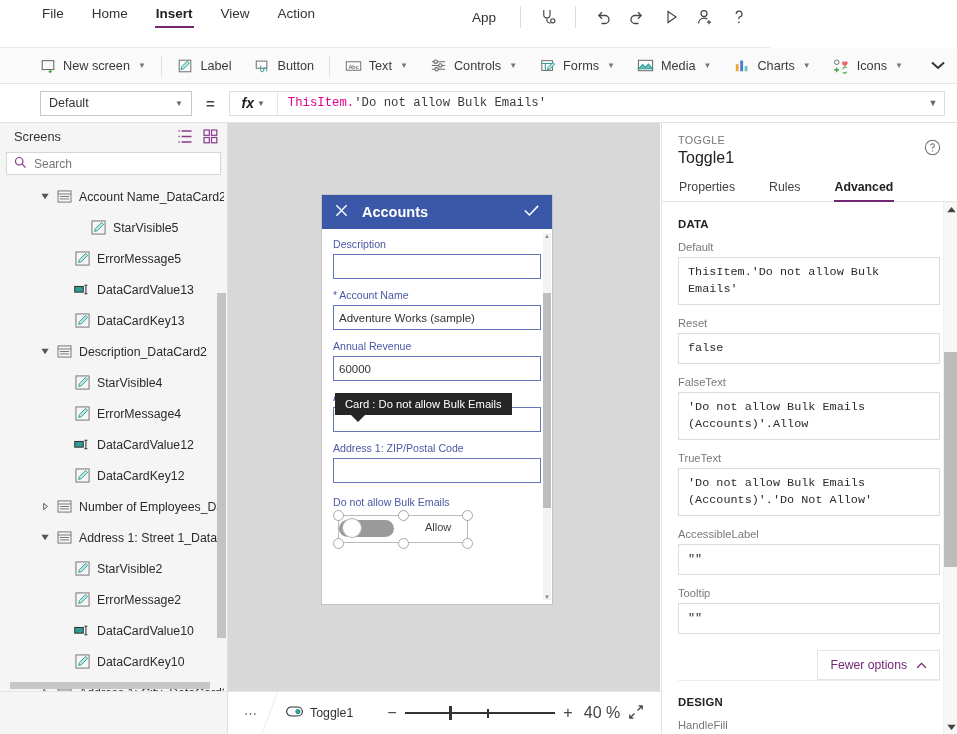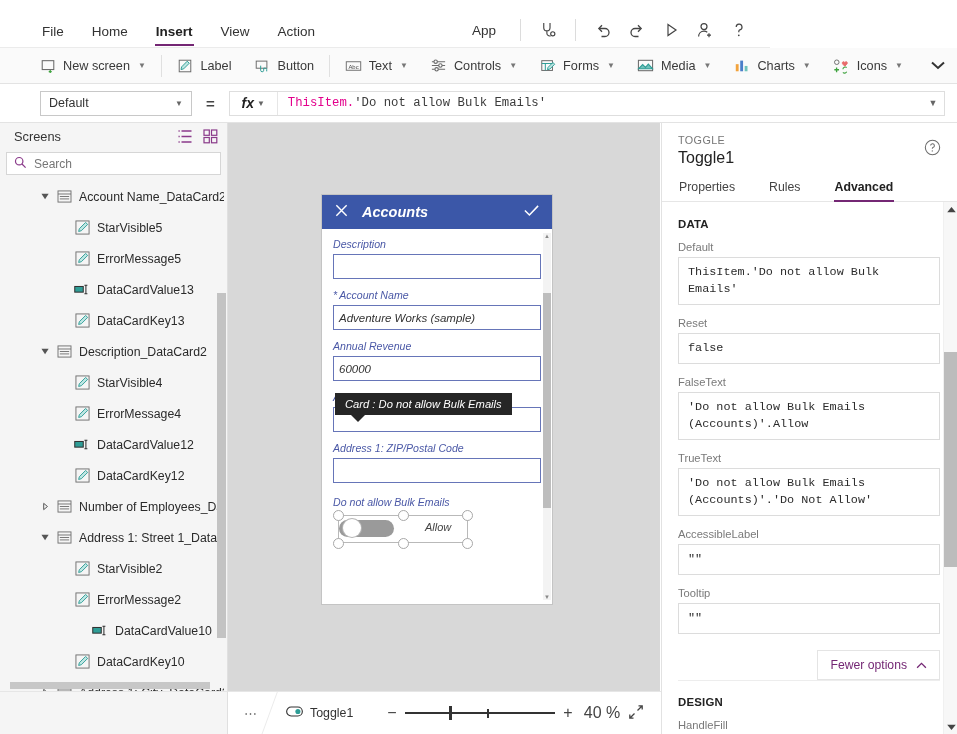--- a/index.html
+++ b/index.html
@@ -10,21 +10,21 @@
     color: #333;
     background: #fff;
     overflow: hidden;
   }
   #app { position: relative; width: 957px; height: 734px; background:#fff; }
 
   
   .menubar {
     position:absolute; left:0; top:0; width:770px; height:48px;
     background:#fff; border-bottom:1px solid #ebebeb;
-    display:flex; align-items:flex-end;
+    display:flex; align-items:flex-start;
   }
   .menu-items { display:flex; align-items:center; padding-left:30px; gap:4px; }
   .menu-item {
     font-size:13.5px; color:#333; padding:6px 12px 8px 12px;
     position:relative; cursor:pointer; white-space:nowrap;
   }
   .menu-item.active { font-weight:bold; color:#222; }
   .menu-item.active::after {
     content:""; position:absolute; left:11px; right:11px; bottom:1px;
     height:2px; background:#742774;
@@ -115,21 +115,21 @@
     position:absolute; left:10px; bottom:2px; width:200px; height:7px; background:#c7c7c7;
   }
 
   
   .canvas {
     position:absolute; left:228px; top:123px; width:432px; height:568px;
     background:#d8d8d8; overflow:hidden;
   }
   .phone {
     position:absolute; left:94px; top:72px; width:230px; height:409px;
-    background:#fff; box-shadow:0 0 0 1px #c4c4c4;font-style:italic;
+    background:#fff; box-shadow:0 0 0 1px #c4c4c4;
   }
   .phone-hdr {
     height:34px; background:#3b57a8; display:flex; align-items:center;
     padding:0 12px; color:#fff;
   }
   .phone-title { font-size:14.5px; font-weight:bold; margin-left:13px; }
   .phone-check { margin-left:auto; }
   .form-body { position:relative; height:375px; background:#fff; padding:9px 11px 0 11px; overflow:hidden; }
   .fld { margin-bottom:10px; }
   .fld-lbl { font-size:10.6px; color:#4a58a6; margin-bottom:3px; line-height:13px; }
@@ -450,21 +450,21 @@
             </svg>
           </span>
           <span class="tic">
             <svg width="15" height="13" viewBox="0 0 16 14" fill="none" stroke="#6f6f6f" stroke-width="1">
               <rect x="1" y="1" width="14" height="12"></rect>
               <path d="M1 4.3h14M3 7h10M3 9.6h10"></path>
             </svg>
           </span>
           <span class="tlabel">Account Name_DataCard2</span>
         </div>
-        <div class="tnode" style="padding-left: 54px;">
+        <div class="tnode" style="padding-left: 70px;">
           <span class="tw"></span>
           <span class="tic">
             <svg width="15" height="15" viewBox="0 0 16 16" fill="none" stroke="#6f6f6f" stroke-width="1">
               <rect x="1" y="1" width="14" height="14"></rect>
               <path d="M11.3 2.6 4.6 9.3l-.7 2.9 2.9-.8 6.7-6.7z" fill="#bfe6e3" stroke="#2e9d96"></path>
             </svg>
           </span>
           <span class="tlabel">StarVisible5</span>
         </div>
         <div class="tnode" style="padding-left: 54px;">
@@ -592,21 +592,21 @@
         <div class="tnode" style="padding-left: 54px;">
           <span class="tw"></span>
           <span class="tic">
             <svg width="15" height="15" viewBox="0 0 16 16" fill="none" stroke="#6f6f6f" stroke-width="1">
               <rect x="1" y="1" width="14" height="14"></rect>
               <path d="M11.3 2.6 4.6 9.3l-.7 2.9 2.9-.8 6.7-6.7z" fill="#bfe6e3" stroke="#2e9d96"></path>
             </svg>
           </span>
           <span class="tlabel">ErrorMessage2</span>
         </div>
-        <div class="tnode" style="padding-left: 72px;">
+        <div class="tnode" style="padding-left: 54px;">
           <span class="tw"></span>
           <span class="tic">
             <svg width="17" height="13" viewBox="0 0 18 13" fill="none" stroke="#2e9d96" stroke-width="1.1">
               <rect x="0.8" y="3.3" width="9" height="6" fill="#2e9d96" stroke="#333"></rect>
               <path d="M12.6 2v9M11 2h3.2M11 11h3.2" stroke="#333"></path>
             </svg>
           </span>
           <span class="tlabel">DataCardValue10</span>
         </div>
         <div class="tnode" style="padding-left: 54px;">

